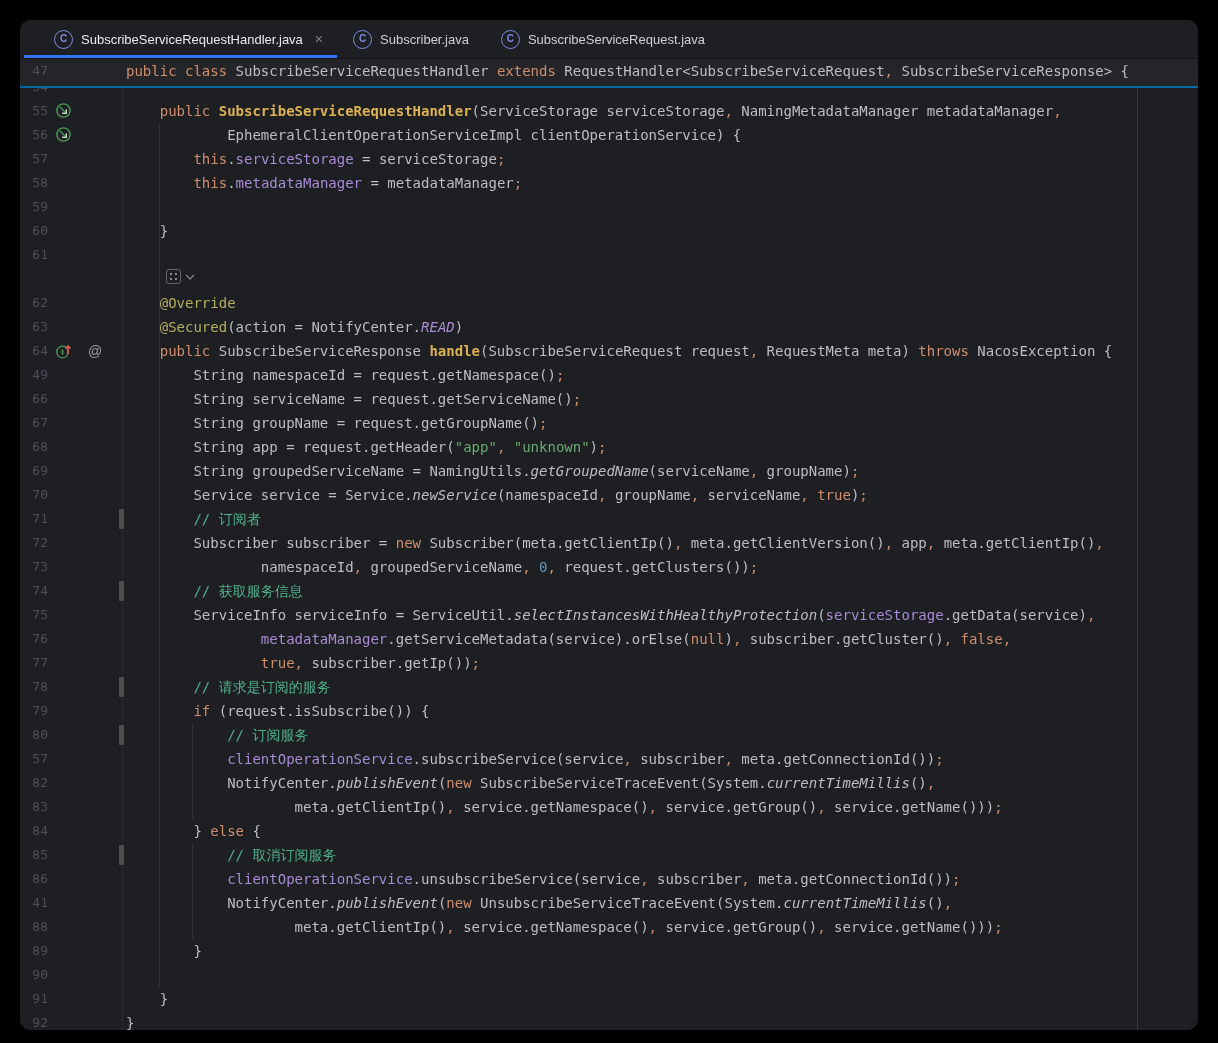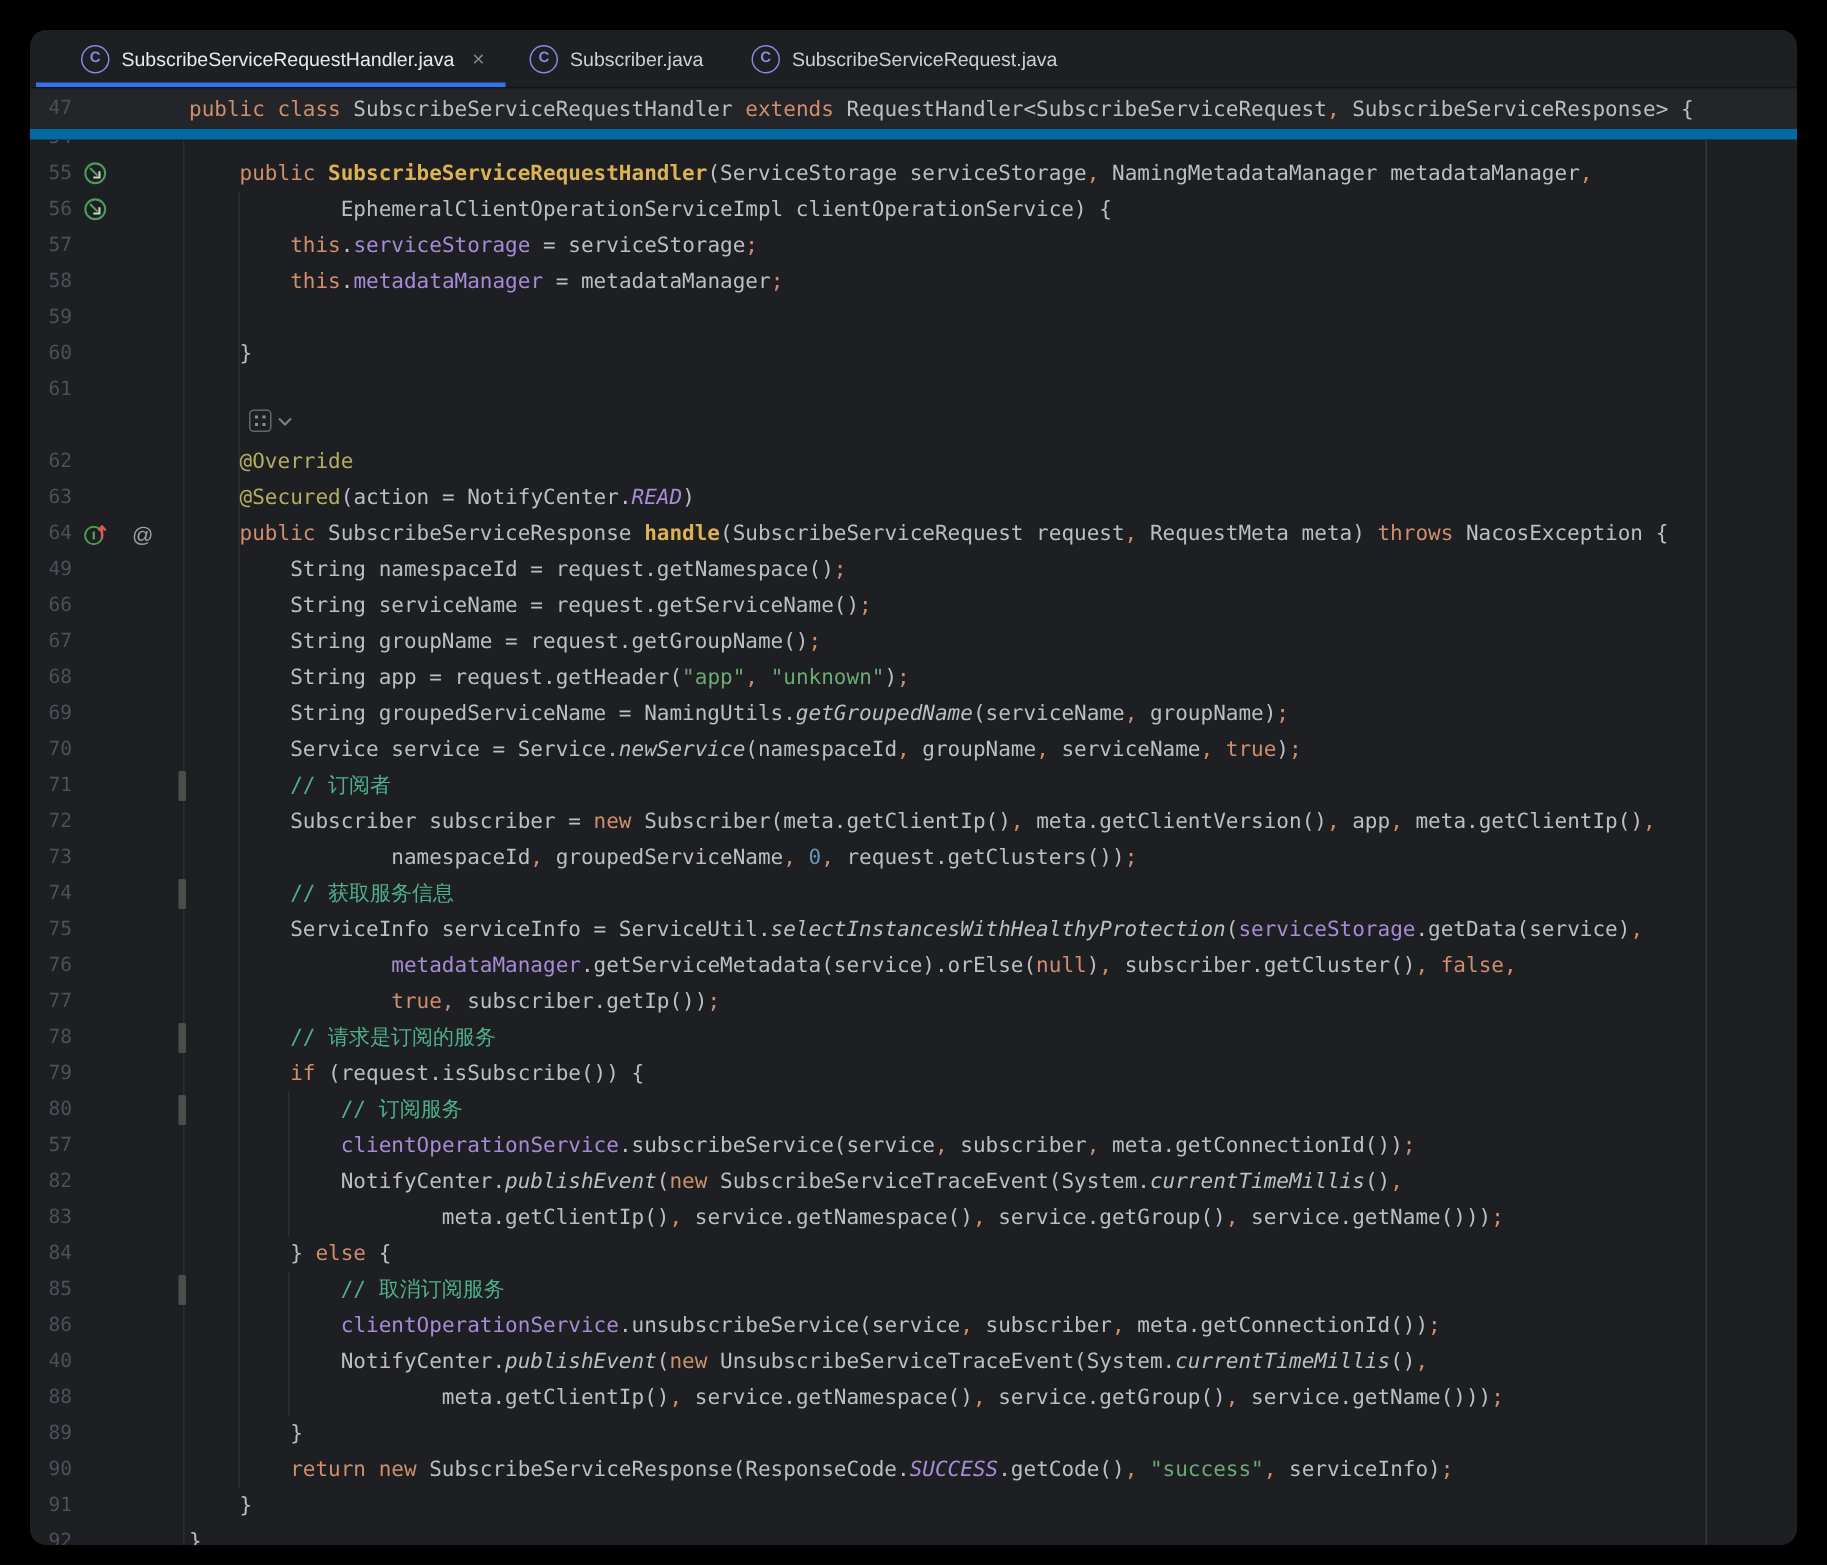--- a/index.html
+++ b/index.html
@@ -16,22 +16,22 @@
   .tab:first-child{padding-left:30px;padding-right:14px;}
   .tab.active{color:var(--activetabtext,#e8eaed);}
   .tab.active::after{content:"";position:absolute;left:0;right:0;bottom:0;height:3px;
        background:var(--accent,#3574f0);}
   .cicon{width:17px;height:17px;flex:none;border:1.3px solid var(--classicon,#7f8ce0);
        border-radius:50%;color:var(--classicon,#7f8ce0);font-size:10px;font-weight:bold;
        display:flex;align-items:center;justify-content:center;line-height:1;}
   .tclose{color:var(--closeicon,#85878c);font-size:14px;margin-left:4px;line-height:1;}
 
   
-  .sticky{height:27px;display:flex;align-items:center;background:var(--stickybg,#242528);
-          border-bottom:7px solid #0369a1;position:relative;z-index:3;}
+  .sticky{height:27px;display:flex;align-items:flex-start;background:var(--stickybg,#242528);
+          border-bottom:2px solid #0369a1;position:relative;z-index:3;}
 
   
   .codepane{position:relative;height:944px;background:var(--bg,#1e1f22);overflow:hidden;}
   .vline{position:absolute;width:1px;top:0;bottom:0;z-index:0;}
   .gsep{left:102px;background:var(--gutterline,#2a2c30);}
   .wrapg{left:1117px;background:var(--wrapguide,#36383c);}
   .iguide{position:absolute;width:1px;background:var(--guide,#2e3136);z-index:0;}
 
   .row{height:24px;display:flex;align-items:center;position:relative;z-index:1;}
   .ln{width:28px;flex:none;text-align:right;color:var(--ln,#4b5059);
@@ -287,38 +287,37 @@
           <span class="gz"></span>
           <span class="bar"></span>
           <span class="code"><span class="t-comment">            // 取消订阅服务</span></span>
         </div>
         <div class="row">
           <span class="ln">86</span>
           <span class="gz"></span>
           <span class="code"><span class="t-plain">            </span><span class="t-field">clientOperationService</span><span class="t-plain">.unsubscribeService(service</span><span class="t-punct">, </span><span class="t-plain">subscriber</span><span class="t-punct">, </span><span class="t-plain">meta.getConnectionId())</span><span class="t-punct">;</span></span>
         </div>
         <div class="row">
-          <span class="ln">40</span>
+          <span class="ln">41</span>
           <span class="gz"></span>
           <span class="code"><span class="t-plain">            NotifyCenter.</span><span class="t-smethod">publishEvent</span><span class="t-plain">(</span><span class="t-kw">new</span><span class="t-plain"> UnsubscribeServiceTraceEvent(System.</span><span class="t-smethod">currentTimeMillis</span><span class="t-plain">()</span><span class="t-punct">,</span></span>
         </div>
         <div class="row">
           <span class="ln">88</span>
           <span class="gz"></span>
           <span class="code"><span class="t-plain">                    meta.getClientIp()</span><span class="t-punct">, </span><span class="t-plain">service.getNamespace()</span><span class="t-punct">, </span><span class="t-plain">service.getGroup()</span><span class="t-punct">, </span><span class="t-plain">service.getName()))</span><span class="t-punct">;</span></span>
         </div>
         <div class="row">
           <span class="ln">89</span>
           <span class="gz"></span>
           <span class="code"><span class="t-plain">        }</span></span>
         </div>
         <div class="row">
           <span class="ln">90</span>
           <span class="gz"></span>
-          <span class="code"><span class="t-kw">        return new</span><span class="t-plain"> SubscribeServiceResponse(ResponseCode.</span><span class="t-const">SUCCESS</span><span class="t-plain">.getCode()</span><span class="t-punct">, </span><span class="t-str">"success"</span><span class="t-punct">, </span><span class="t-plain">serviceInfo)</span><span class="t-punct">;</span></span>
         </div>
         <div class="row">
           <span class="ln">91</span>
           <span class="gz"></span>
           <span class="code"><span class="t-plain">    }</span></span>
         </div>
         <div class="row">
           <span class="ln">92</span>
           <span class="gz"></span>
           <span class="code"><span class="t-plain">}</span></span>

